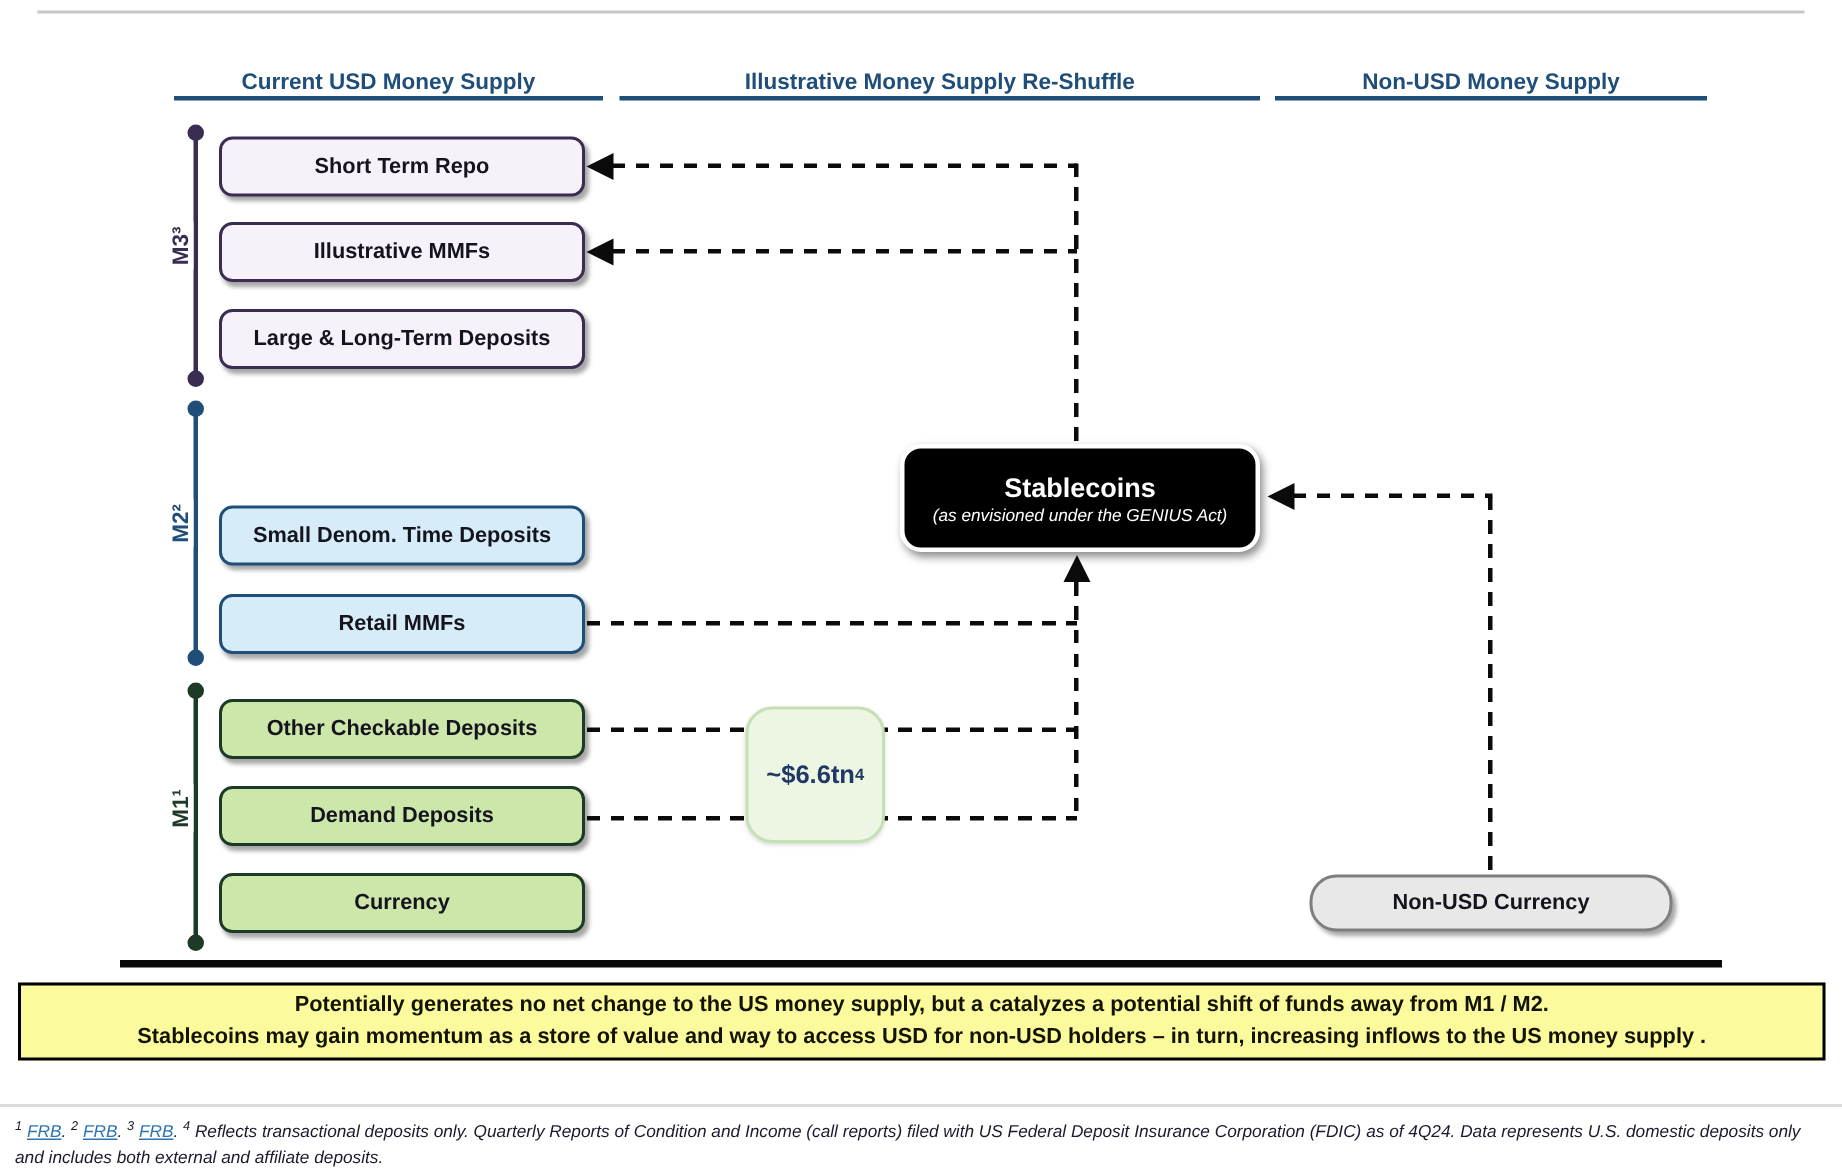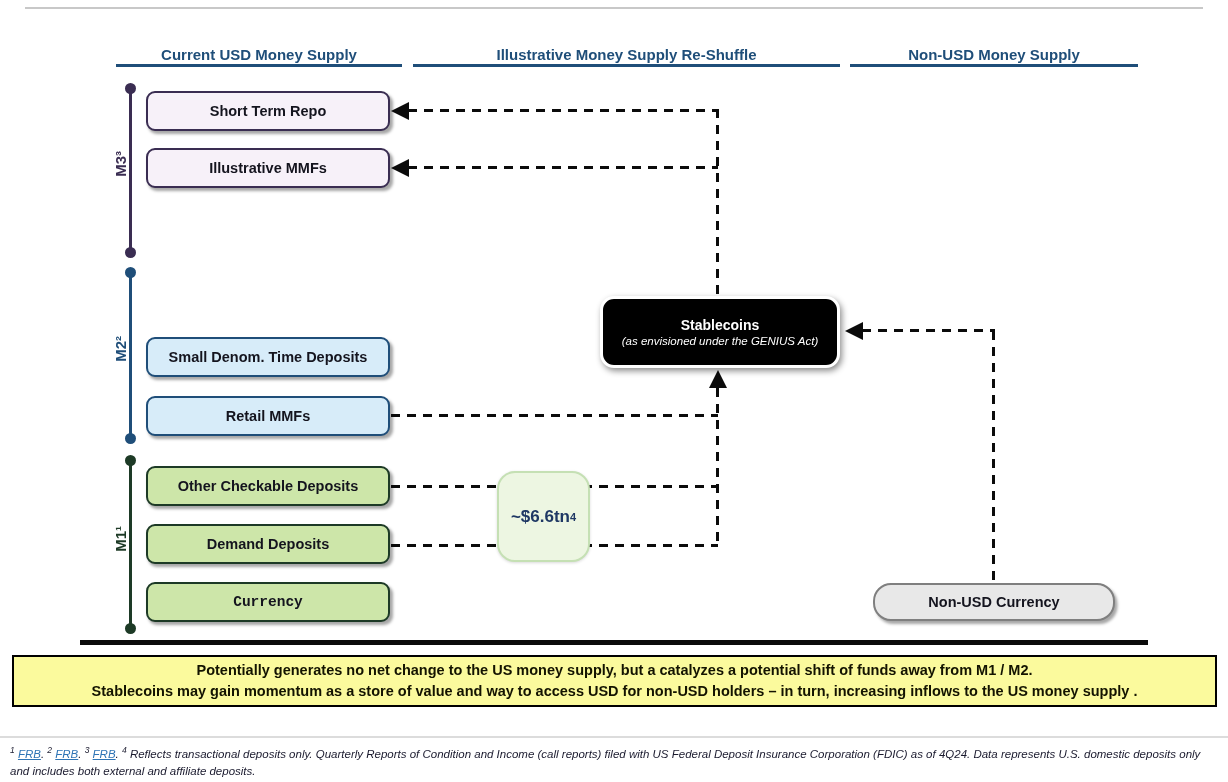--- a/index.html
+++ b/index.html
@@ -37,21 +37,21 @@
   
   .dash-h { height:3px; background:repeating-linear-gradient(90deg,#0b0b0b 0 9px,transparent 9px 16px); }
   .dash-v { width:3px; background:repeating-linear-gradient(180deg,#0b0b0b 0 9px,transparent 9px 16px); }
   .arrow-left { width:0; height:0; border-top:9px solid transparent; border-bottom:9px solid transparent; border-right:18px solid #0b0b0b; }
   .arrow-up { width:0; height:0; border-left:9px solid transparent; border-right:9px solid transparent; border-bottom:18px solid #0b0b0b; }
 
   
   .stablecoins { left:600px; top:296px; width:240px; height:72px; background:#000;
     border:3px solid #fff; border-radius:14px; box-shadow:2px 3px 6px rgba(0,0,0,0.45);
     display:flex; flex-direction:column; align-items:center; justify-content:center; z-index:5; }
-  .stablecoins .title { color:#fff; font-weight:bold; font-size:14px; }
+  .stablecoins .title { color:#fff; font-weight:bold; font-size:18px; }
   .stablecoins .subtitle { color:#fff; font-style:italic; font-size:11.5px; margin-top:2px; }
 
   
   .amount-box { left:497px; top:471px; width:93px; height:91px; background:#EDF6E2;
     border:2px solid #C5E0B4; border-radius:18px; z-index:6;
     display:flex; align-items:center; justify-content:center;
     color:#1F3864; font-weight:bold; font-size:17px; box-shadow:0 1px 3px rgba(0,0,0,0.15); }
   .amount-box sup { font-size:11px; }
 
   
@@ -97,27 +97,28 @@
   <div class="abs axis-dot" style="left:125px;top:433px;background:#1F4E79;"></div>
   <div class="abs axis-label" style="left:112px;top:333px;color:#1F4E79;">M2²</div>
 
   <div class="abs axis-line" style="left:129px;top:460px;height:169px;background:#1D3A26;"></div>
   <div class="abs axis-dot" style="left:125px;top:455px;background:#1D3A26;"></div>
   <div class="abs axis-dot" style="left:125px;top:623px;background:#1D3A26;"></div>
   <div class="abs axis-label" style="left:112px;top:523px;color:#1D3A26;">M1¹</div>
 
   <div class="abs supply-box m3-box" style="top:91px;">Short Term Repo</div>
   <div class="abs supply-box m3-box" style="top:148px;">Illustrative MMFs</div>
+  <div class="abs supply-box m3-box" style="top:206px;">Large &amp; Long-Term Deposits</div>
 
   <div class="abs supply-box m2-box" style="top:337px;">Small Denom. Time Deposits</div>
   <div class="abs supply-box m2-box" style="top:396px;">Retail MMFs</div>
 
   <div class="abs supply-box m1-box" style="top:466px;">Other Checkable Deposits</div>
   <div class="abs supply-box m1-box" style="top:524px;">Demand Deposits</div>
-  <div class="abs supply-box m1-box" style="top:582px;font-family:Liberation Mono, monospace;">Currency</div>
+  <div class="abs supply-box m1-box" style="top:582px;">Currency</div>
 
   <div class="abs arrow-left" style="left:391px;top:102px;"></div>
   <div class="abs dash-h" style="left:408px;top:109px;width:310px;"></div>
   <div class="abs arrow-left" style="left:391px;top:159px;"></div>
   <div class="abs dash-h" style="left:408px;top:166px;width:310px;"></div>
   <div class="abs dash-v" style="left:716px;top:109px;height:187px;"></div>
 
   <div class="abs dash-h" style="left:391px;top:414px;width:327px;"></div>
   <div class="abs dash-h" style="left:391px;top:485px;width:327px;"></div>
   <div class="abs dash-h" style="left:391px;top:544px;width:327px;"></div>

